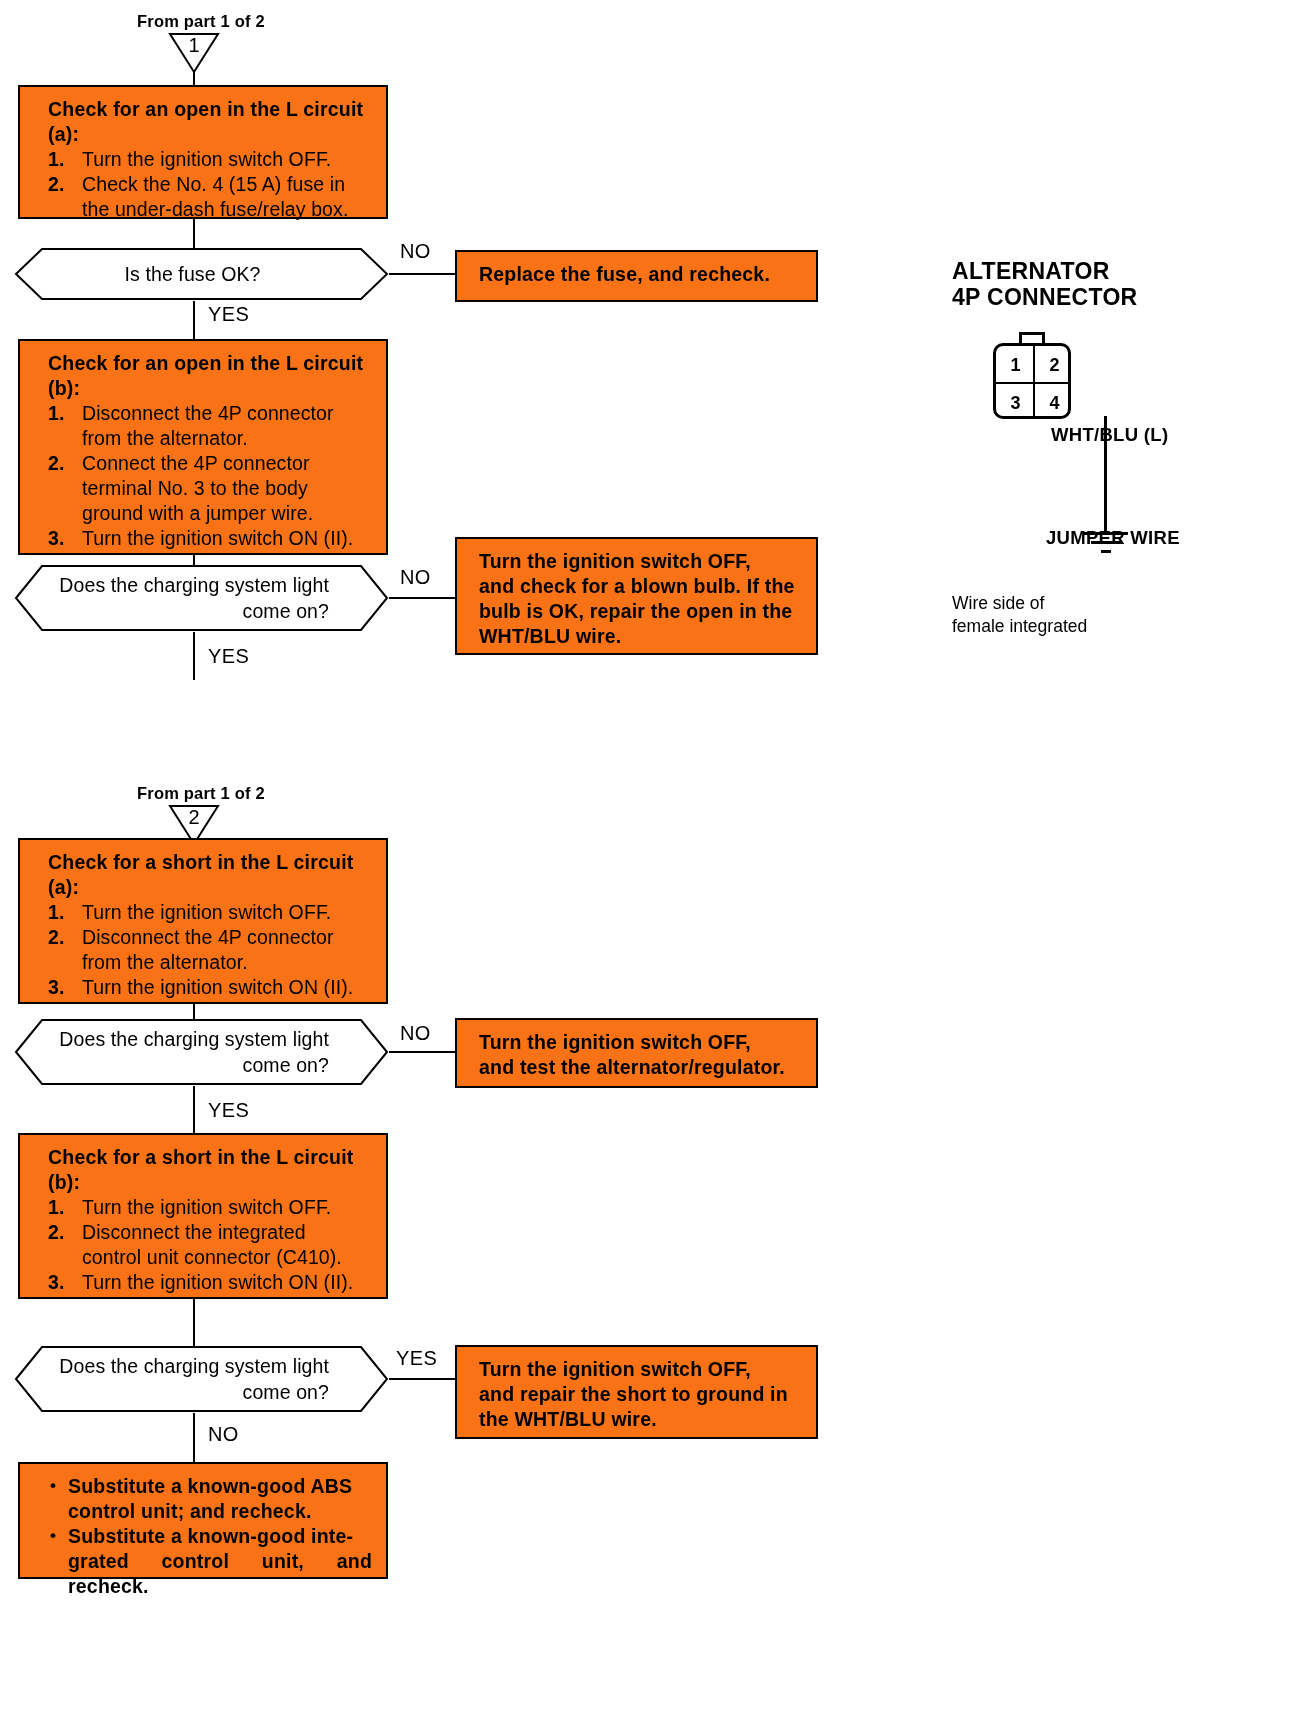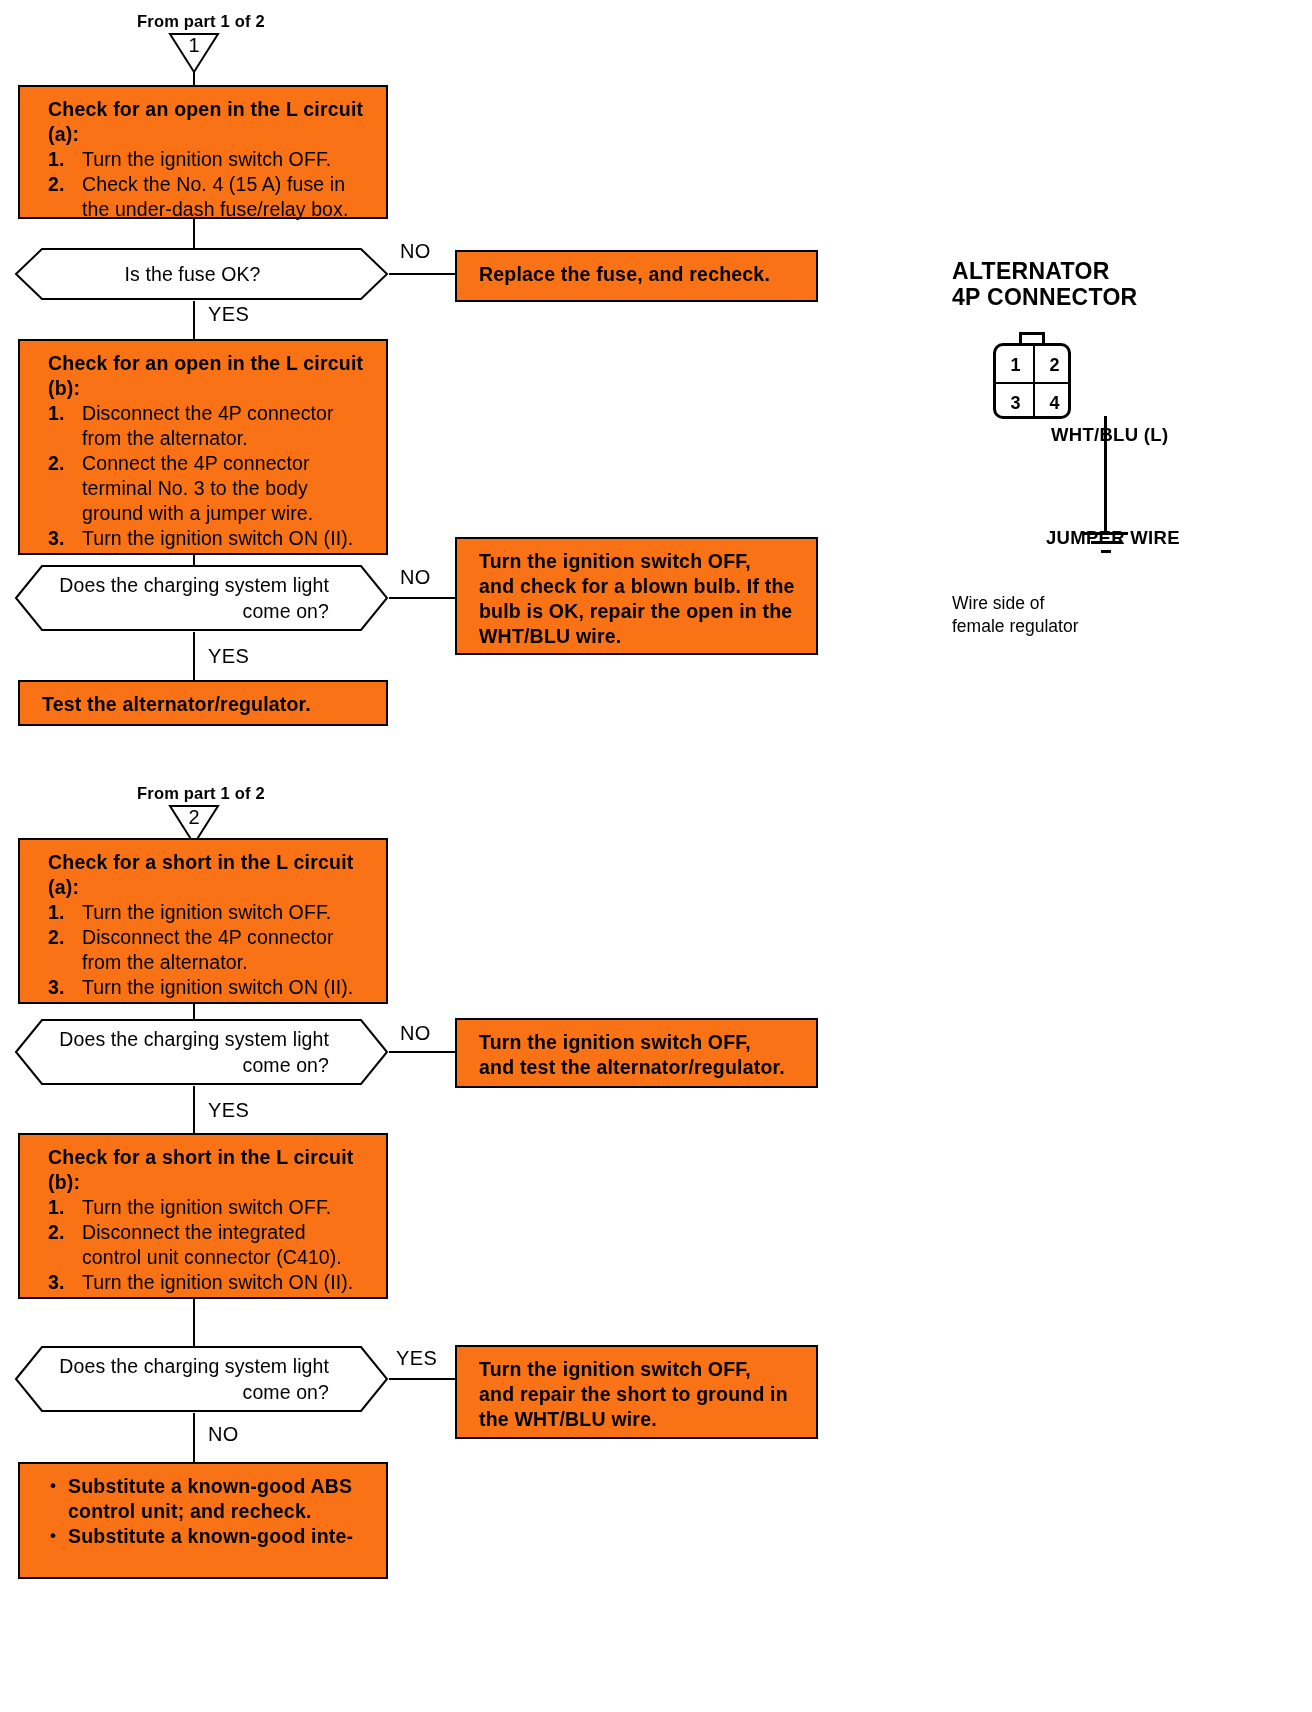--- a/index.html
+++ b/index.html
@@ -308,23 +308,20 @@
   <div class="proc-box plain" style="left:455px; top:537px; width:363px; height:118px;">
     <div class="proc-title">Turn the ignition switch OFF,</div>
     <div class="proc-title">and check for a blown bulb. If the</div>
     <div class="proc-title">bulb is OK, repair the open in the</div>
     <div class="proc-title">WHT/BLU wire.</div>
   </div>
 
   <div class="vline" style="left:193px; top:632px; height:48px;"></div>
   <div class="branch-label" style="left:208px; top:645px;">YES</div>
 
-  <div class="proc-box plain" style="left:18px; top:680px; width:370px; height:46px;">
-    <div class="proc-title">Test the alternator/regulator.</div>
-  </div>
 
   <div class="from-caption" style="left:137px; top:784px;">From part 1 of 2</div>
 
   <div class="tri-conn" style="left:168px; top:804px;">
     <svg width="52" height="42" viewBox="0 0 52 42">
       <polygon points="2,2 50,2 26,40" fill="#ffffff" stroke="#000000" stroke-width="2"></polygon>
     </svg>
     <div class="tri-num">2</div>
   </div>
   <div class="vline" style="left:193px; top:842px; height:16px;"></div>
@@ -419,20 +416,21 @@
   <div class="proc-box" style="left:18px; top:1462px; width:370px; height:117px; padding-left:30px;">
     <ul class="bullets">
       <li class="justify">
         <span class="dot">•</span>
         <span>Substitute a known-good ABS</span><br>
         <span>control unit; and recheck.</span>
       </li>
       <li class="justify">
         <span class="dot">•</span>
         <span>Substitute a known-good inte-</span><br>
+        <span>grated control unit, and recheck.</span>
       </li>
     </ul>
   </div>
 
   <div class="conn-title" style="left:952px; top:258px;">
     <div>ALTERNATOR</div>
     <div>4P CONNECTOR</div>
   </div>
 
   <div class="conn-tab" style="left:1019px; top:332px;"></div>
@@ -449,16 +447,16 @@
   <div class="vline" style="left:1104px; top:416px; height:117px; width:3px;"></div>
   <div class="gnd-bar1" style="left:1084px; top:532px; width:44px;"></div>
   <div class="gnd-bar2" style="left:1091px; top:541px; width:30px;"></div>
   <div class="gnd-bar3" style="left:1101px; top:550px; width:10px;"></div>
 
   <div class="wire-label" style="left:1051px; top:424px;">WHT/BLU (L)</div>
   <div class="wire-label" style="left:1046px; top:527px;">JUMPER WIRE</div>
 
   <div class="caption-note" style="left:952px; top:592px;">
     <div>Wire side of</div>
-    <div>female regulator</div>
+    <div>female integrated</div>
   </div>
 
 </div>
 
 </body></html>

